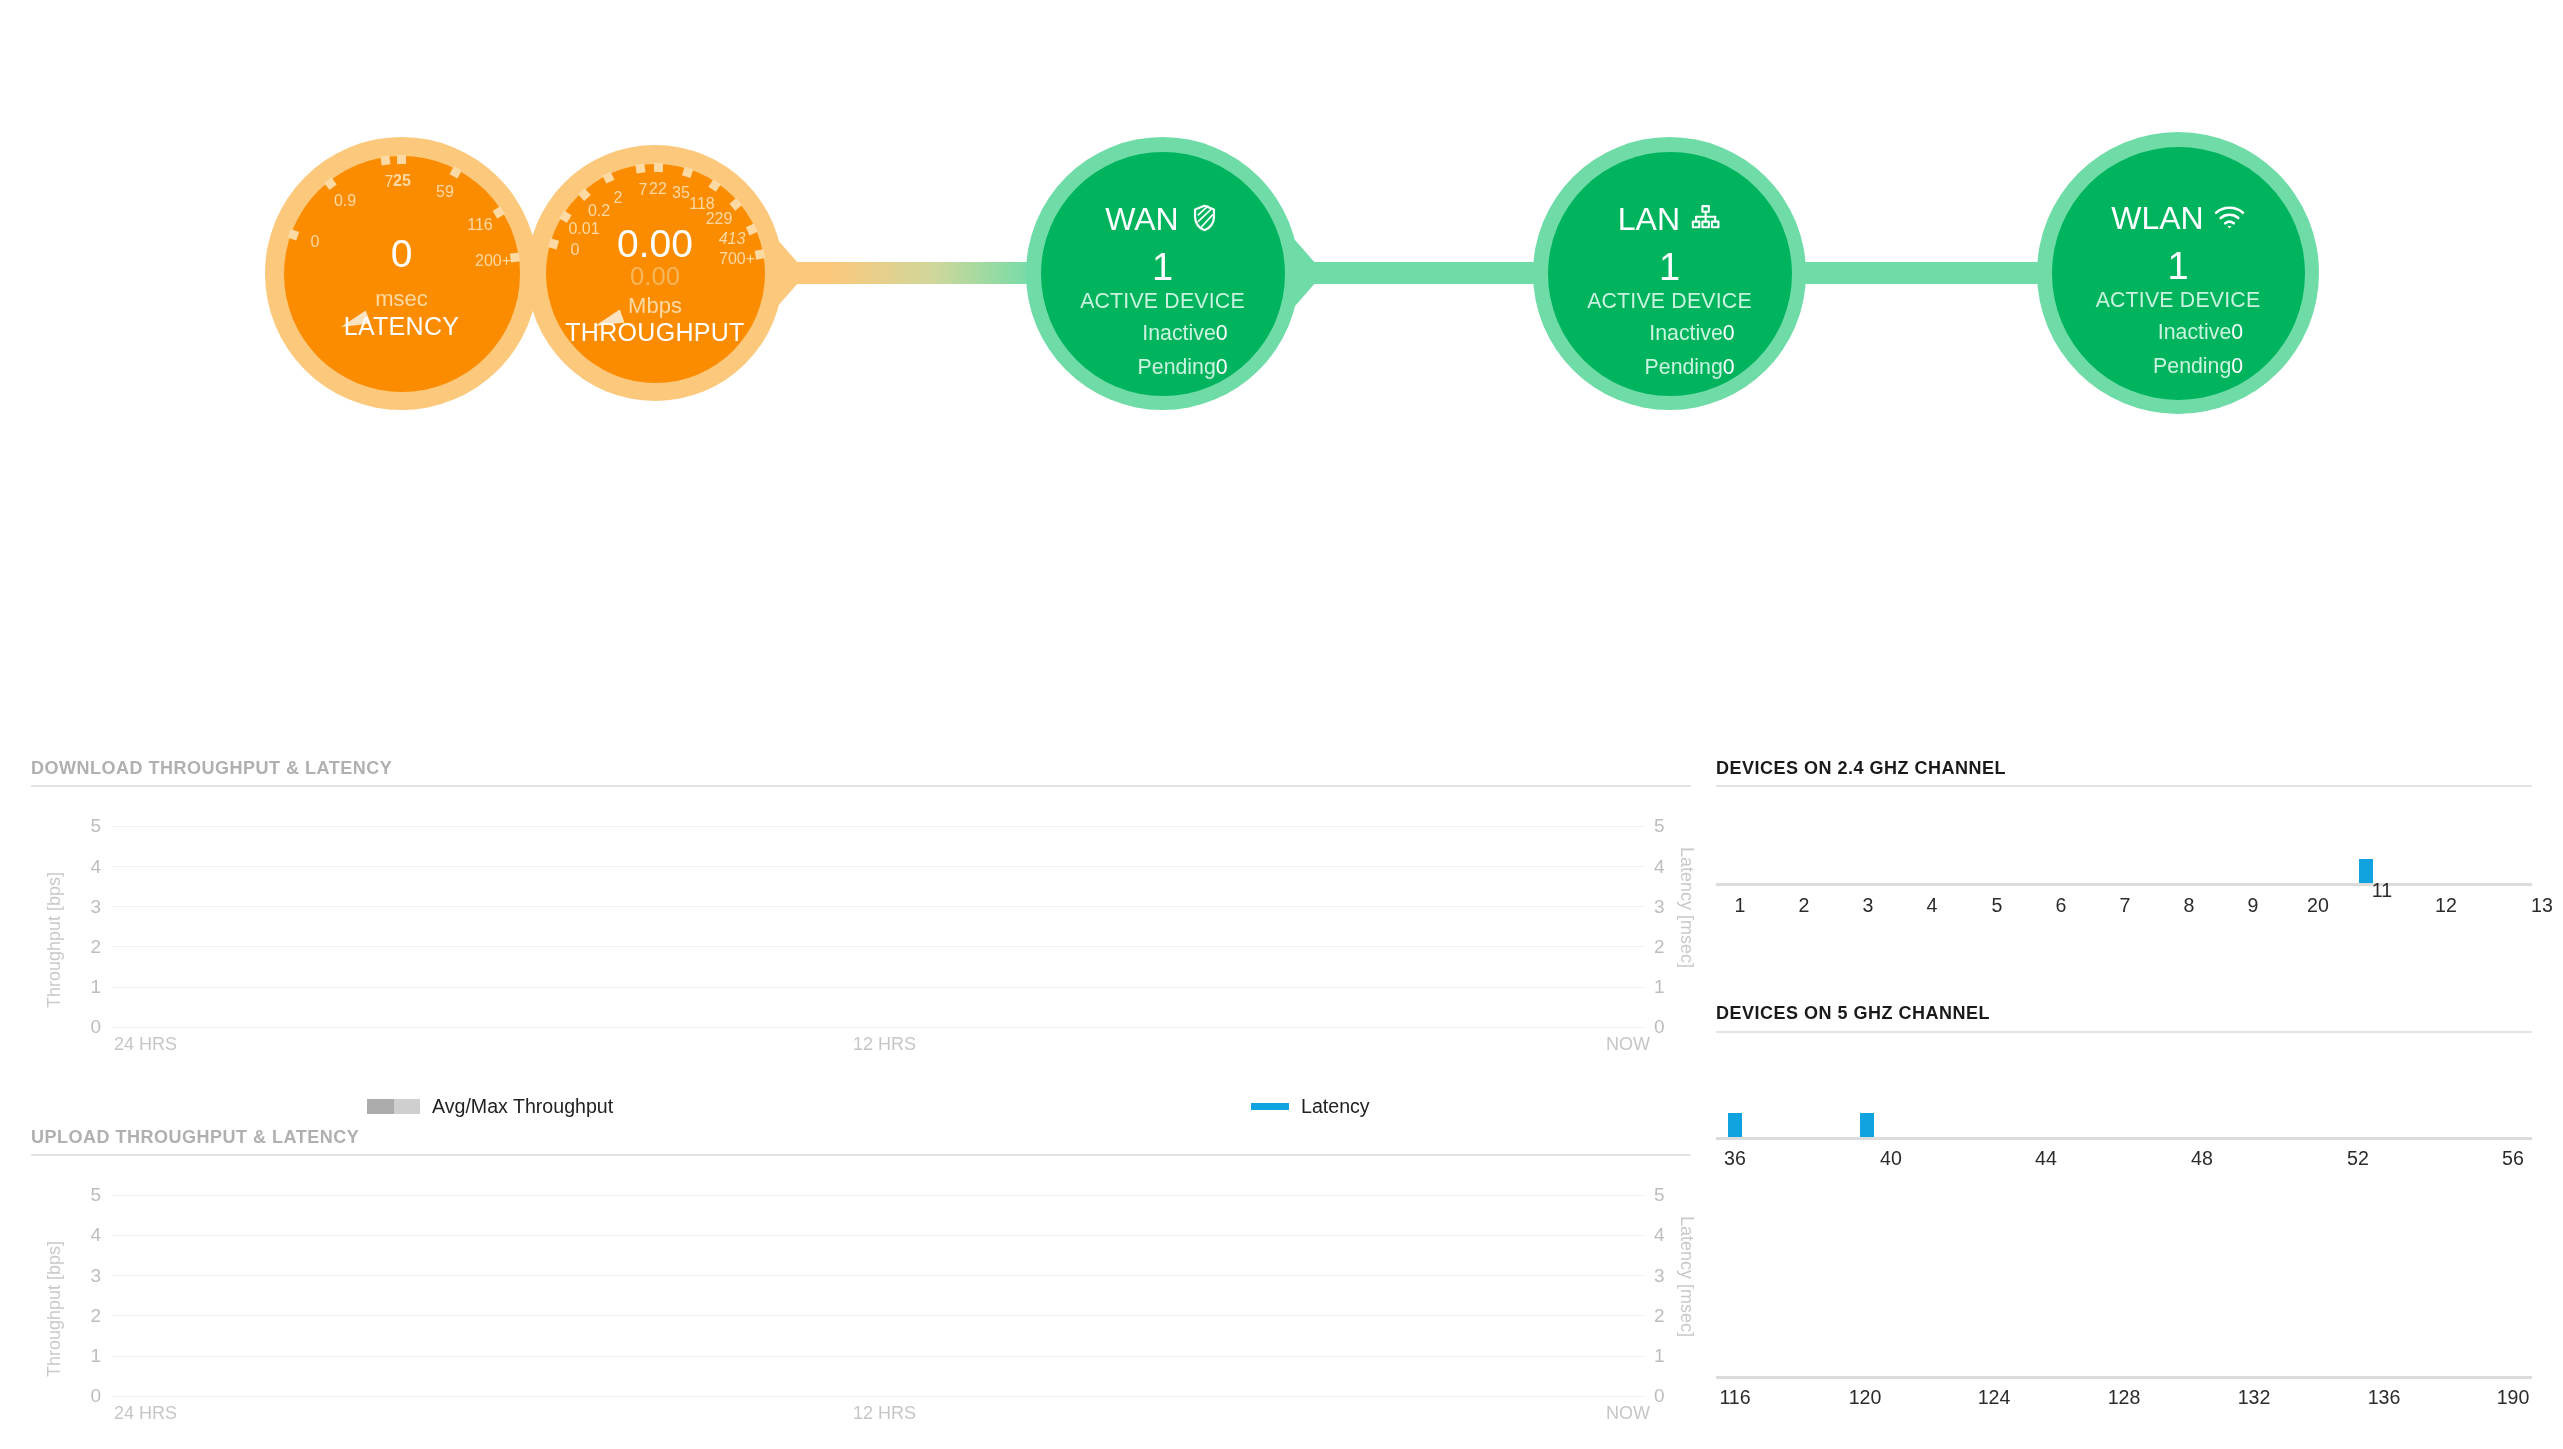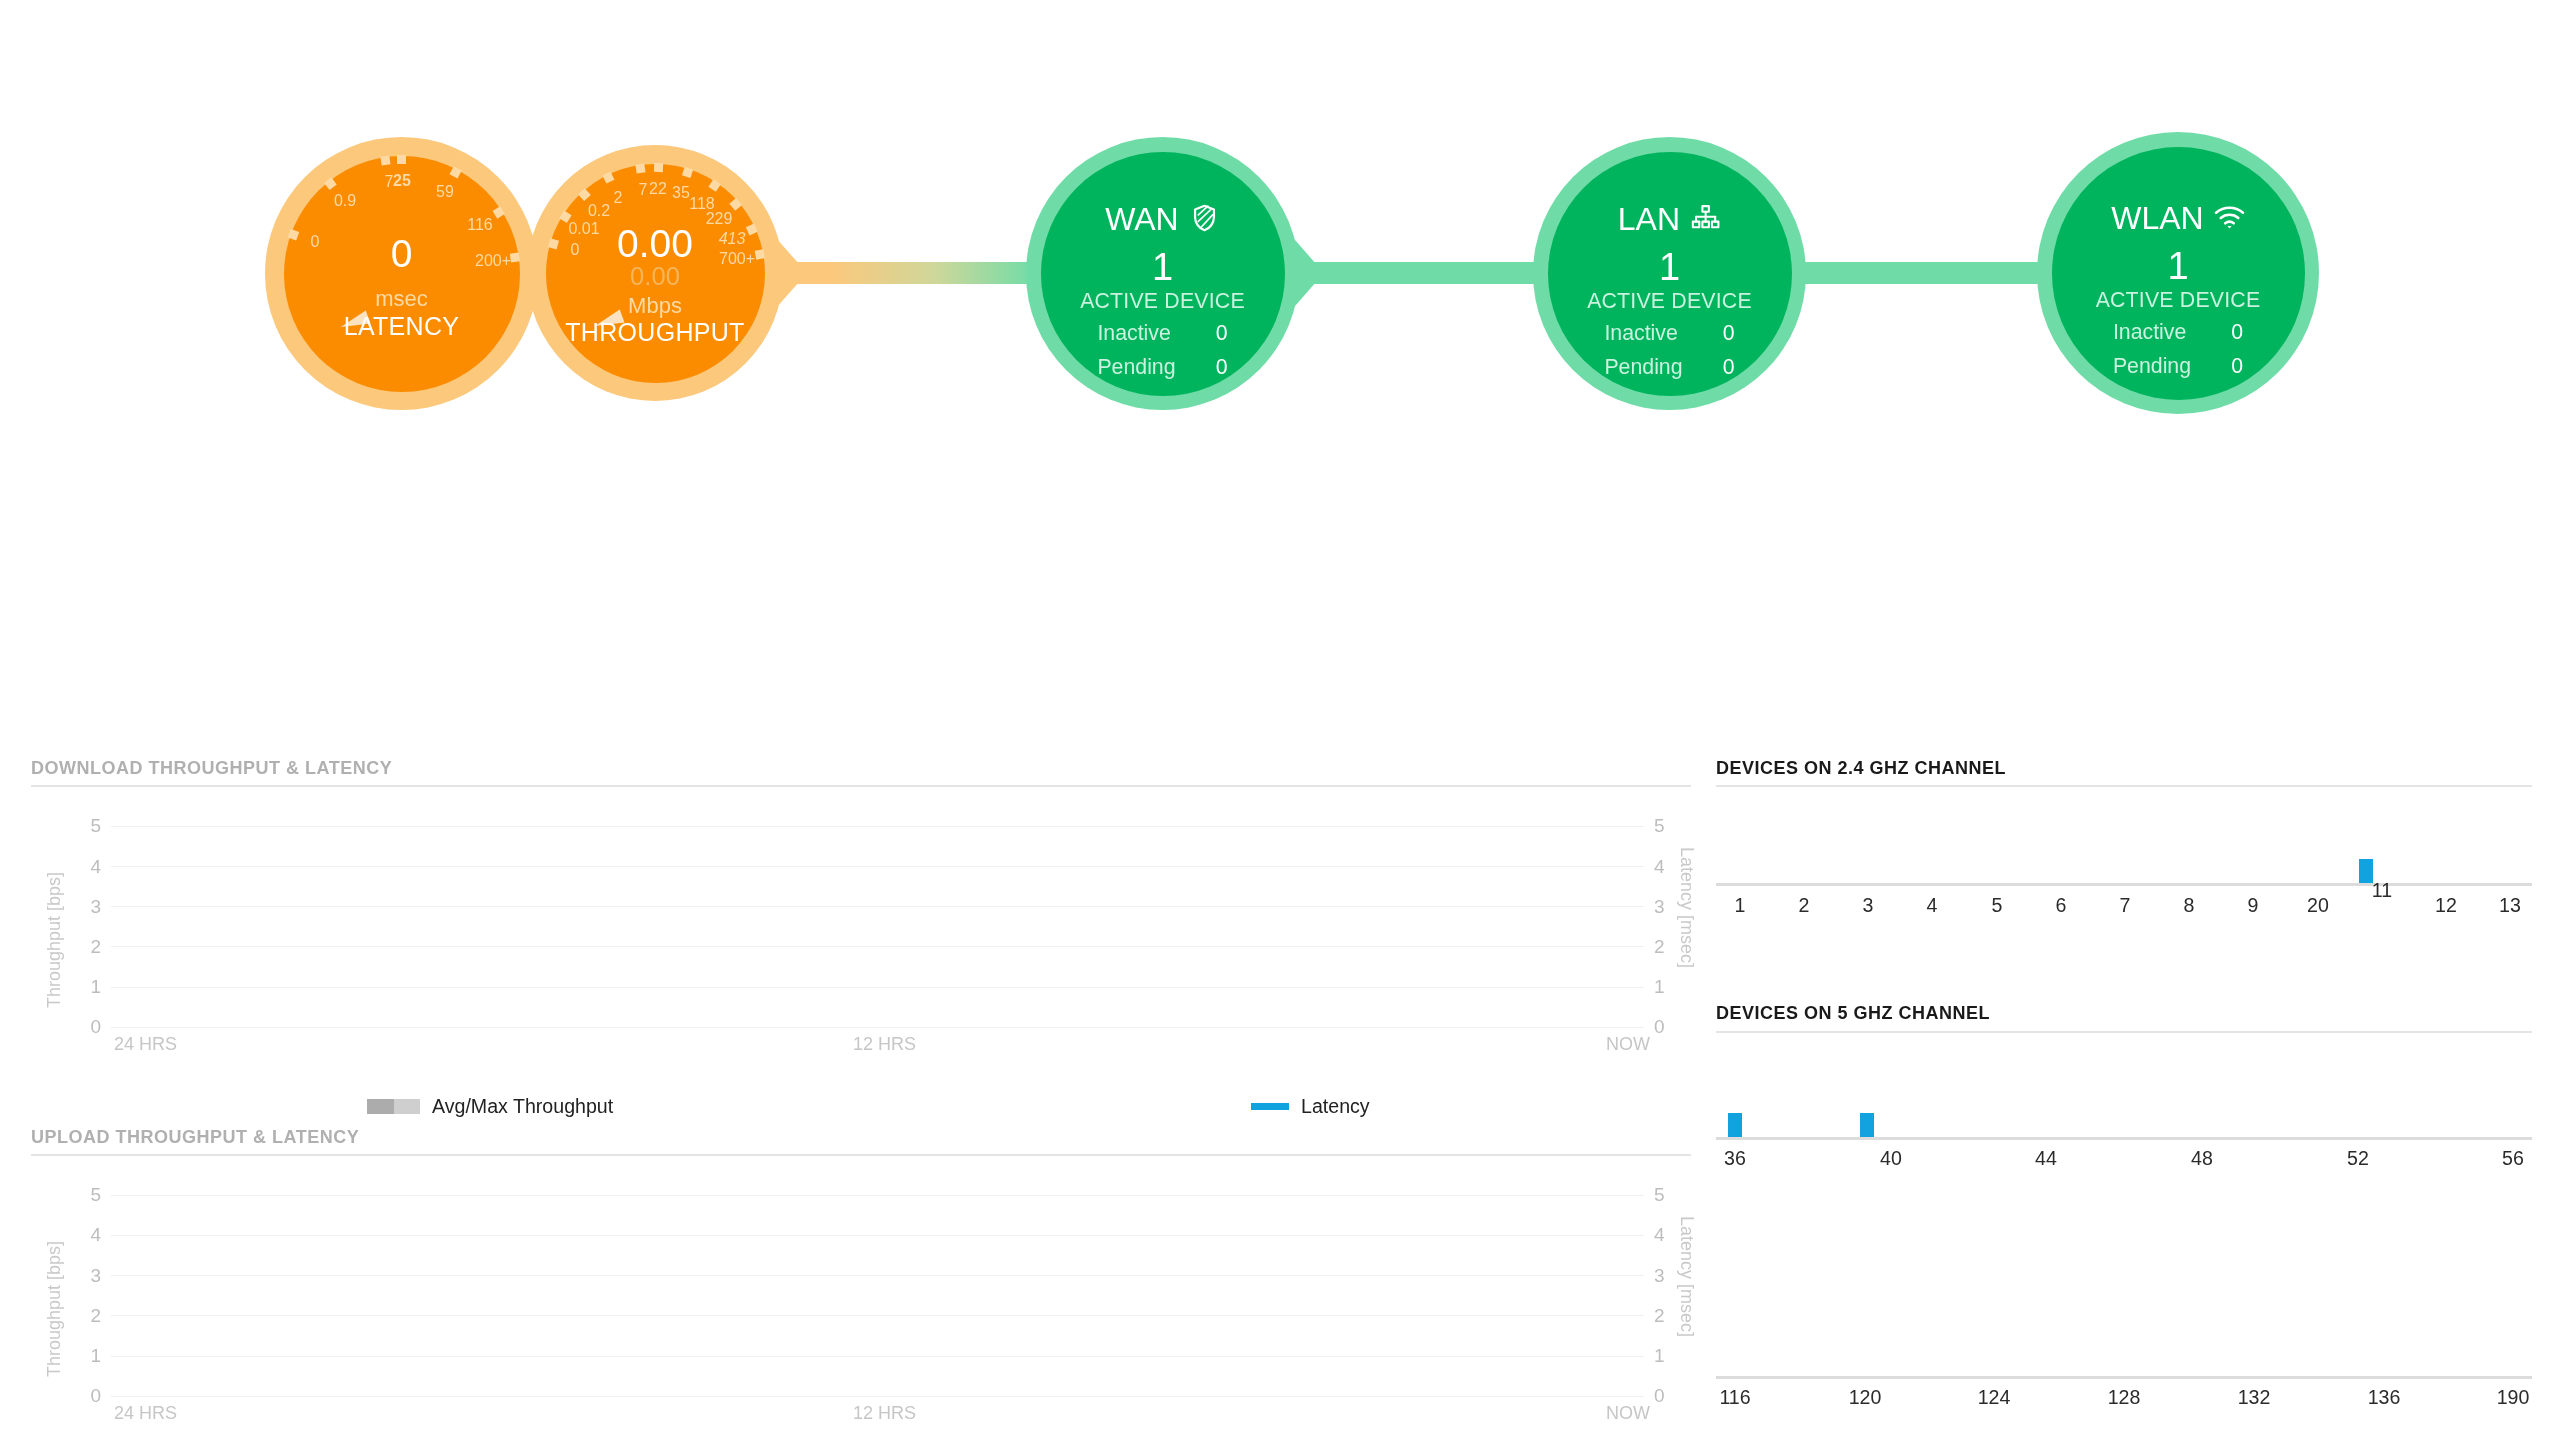--- a/index.html
+++ b/index.html
@@ -71,21 +71,21 @@
     text-align: center;
   }
   .dev-title {
     font-size: 32px; color: #ffffff; line-height: 1;
     display: flex; align-items: center; justify-content: center; gap: 10.2px;
   }
   .dev-count { font-size: 38px; color: #ffffff; line-height: 1; }
   .dev-active { font-size: 21.3px; color: #C9F3DF; line-height: 1.1; letter-spacing:0.2px; }
   .dev-stats { margin-top: 6.8px; font-size: 21.3px; color: #C9F3DF; }
   .dev-stat-row {
-    display: flex; justify-content: space-between;
+    display: flex; justify-content: flex-end;
     padding: 0 3.4px; line-height: 1.22; margin-top: 8px;
   }
   .dev-stat-row .v { color: #ffffff; }
 
   .link {
     position: absolute;
     height: 22px;
     background: #6FDCA8;
   }
   .link.gradient {
@@ -359,21 +359,21 @@
       <div class="chan-tick" style="left: 152px; top: 91px;">3</div>
       <div class="chan-tick" style="left: 216px; top: 91px;">4</div>
       <div class="chan-tick" style="left: 281px; top: 91px;">5</div>
       <div class="chan-tick" style="left: 345px; top: 91px;">6</div>
       <div class="chan-tick" style="left: 409px; top: 91px;">7</div>
       <div class="chan-tick" style="left: 473px; top: 91px;">8</div>
       <div class="chan-tick" style="left: 537px; top: 91px;">9</div>
       <div class="chan-tick" style="left: 602px; top: 91px;">20</div>
       <div class="chan-tick" style="left: 666px; top: 76px;">11</div>
       <div class="chan-tick" style="left: 730px; top: 91px;">12</div>
-      <div class="chan-tick" style="left: 794px; top: 91px;">13</div>
+      <div class="chan-tick" style="left: 826px; top: 91px;">13</div>
       <div class="chan-bar" style="left: 643px; top: 56px; height: 24px;"></div>
     </div>
     <div class="panel-title dark" style="position: absolute; left: 1716px; top: 1003px;">DEVICES ON 5 GHZ CHANNEL</div>
     <div class="panel-rule" style="position: absolute; left: 1716px; top: 1031px; width: 816px;"></div>
     <div style="position: absolute; left: 1716px; top: 1048px; width: 816px; height: 120px;">
       <div class="chan-axis" style="top: 89px;"></div>
       <div class="chan-tick" style="left: 19px; top: 99px;">36</div>
       <div class="chan-tick" style="left: 175px; top: 99px;">40</div>
       <div class="chan-tick" style="left: 330px; top: 99px;">44</div>
       <div class="chan-tick" style="left: 486px; top: 99px;">48</div>

